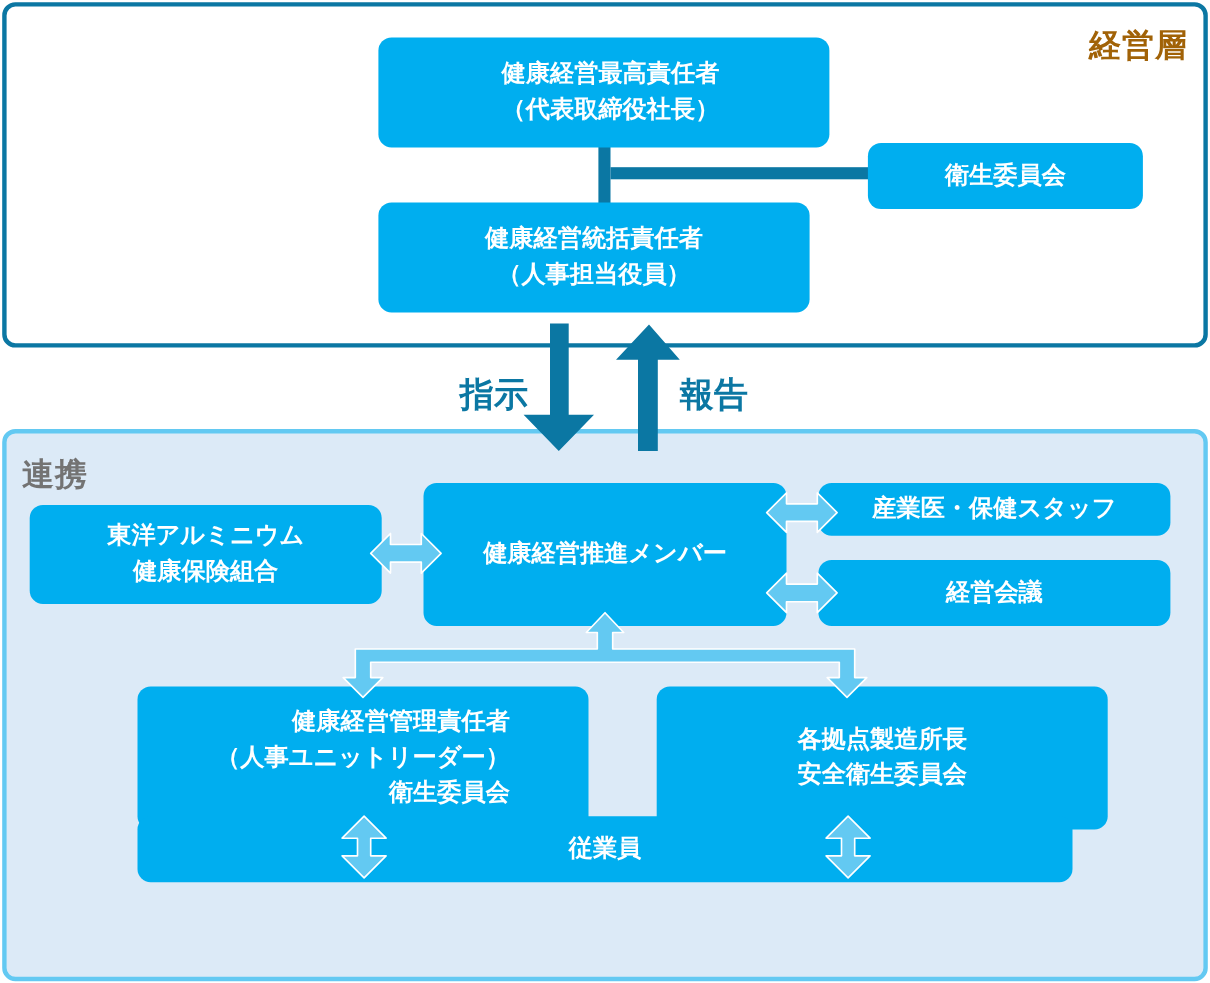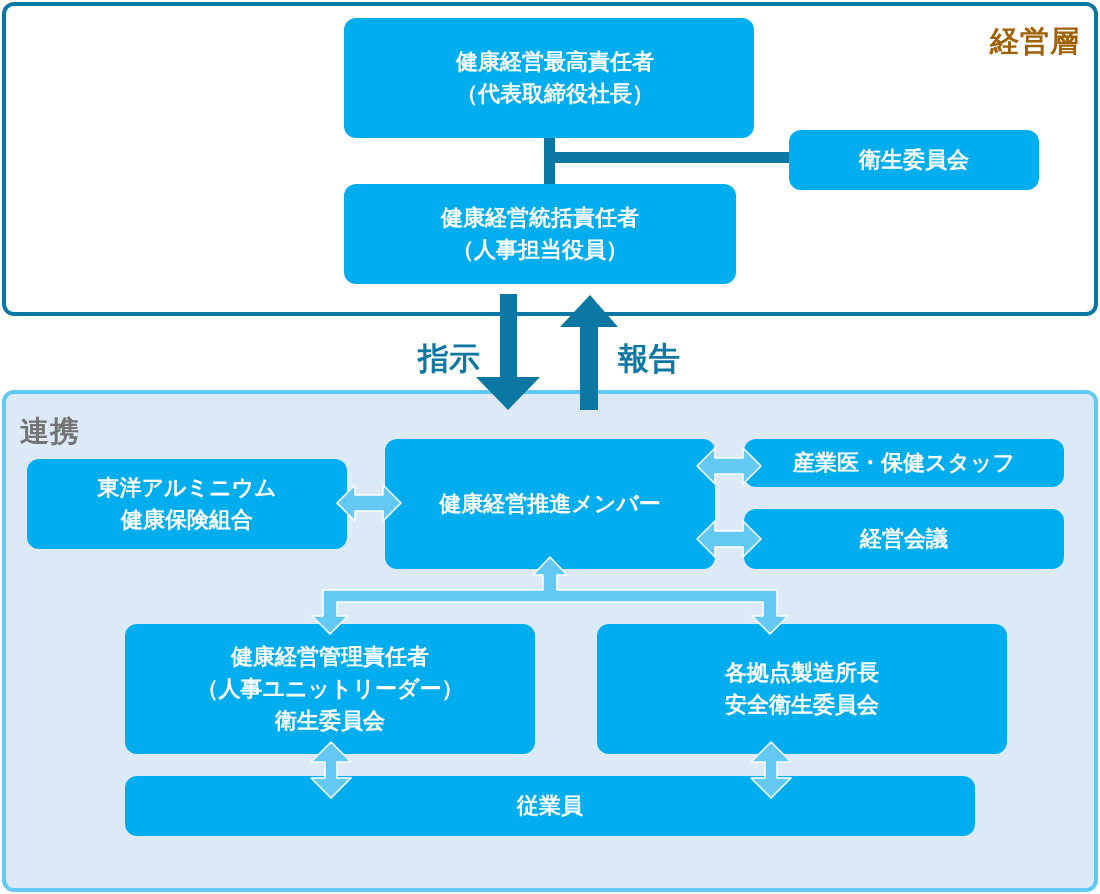--- a/index.html
+++ b/index.html
@@ -36,40 +36,40 @@
 </style>
 </head>
 <body>
 
 <div id="mgmt-panel" class="panel"></div>
 <div id="mgmt-title" class="panel-title">経営層</div>
 
 <div class="line" style="left:544px; top:132px; width:11px; height:54px;"></div>
 <div class="line" style="left:555px; top:152px; width:236px; height:11px;"></div>
 
-<div class="box" style="left:344px; top:18px; width:410px; height:120px;padding-left:12px;">健康経営最高責任者
+<div class="box" style="left:344px; top:34px; width:410px; height:100px;padding-left:12px;">健康経営最高責任者
 （代表取締役社長）</div>
 <div class="box" style="left:344px; top:184px; width:392px; height:100px;">健康経営統括責任者
 （人事担当役員）</div>
 <div class="box" style="left:789px; top:130px; width:250px; height:60px;">衛生委員会</div>
 
 <div id="collab-panel" class="panel"></div>
 <div id="collab-title" class="panel-title">連携</div>
 
 <div class="box" style="left:27px; top:459px; width:320px; height:90px;">東洋アルミニウム
 健康保険組合</div>
 <div class="box" style="left:385px; top:439px; width:330px; height:130px;">健康経営推進メンバー</div>
 <div class="box" style="left:744px; top:439px; width:320px; height:48px;">産業医・保健スタッフ</div>
 <div class="box" style="left:744px; top:509px; width:320px; height:60px;">経営会議</div>
-<div class="box" style="left:125px; top:624px; width:410px; height:130px;">健康経営管理責任者
+<div class="box" style="left:125px; top:624px; width:410px; height:130px;text-align:right;">健康経営管理責任者
 （人事ユニットリーダー）
 衛生委員会</div>
 <div class="box" style="left:565px; top:624px; width:410px; height:130px;margin-left:32px;">各拠点製造所長
 安全衛生委員会</div>
-<div class="box" style="left:125px; top:776px; width:850px; height:60px;">従業員</div>
+<div class="box" style="left:125px; top:742px; width:850px; height:60px;">従業員</div>
 
 <div class="lbl" style="left:418px; top:338px;">指示</div>
 <div class="lbl" style="left:618px; top:338px;">報告</div>
 
 <svg class="overlay" viewBox="0 0 1100 894">
 
   <polygon fill="#0b77a3" points="500,294 517,294 517,377 540,377 508,410 476,377 500,377"></polygon>
 
   <polygon fill="#0b77a3" points="590,295 618,327 598,327 598,410 580,410 580,327 560,327"></polygon>
 

